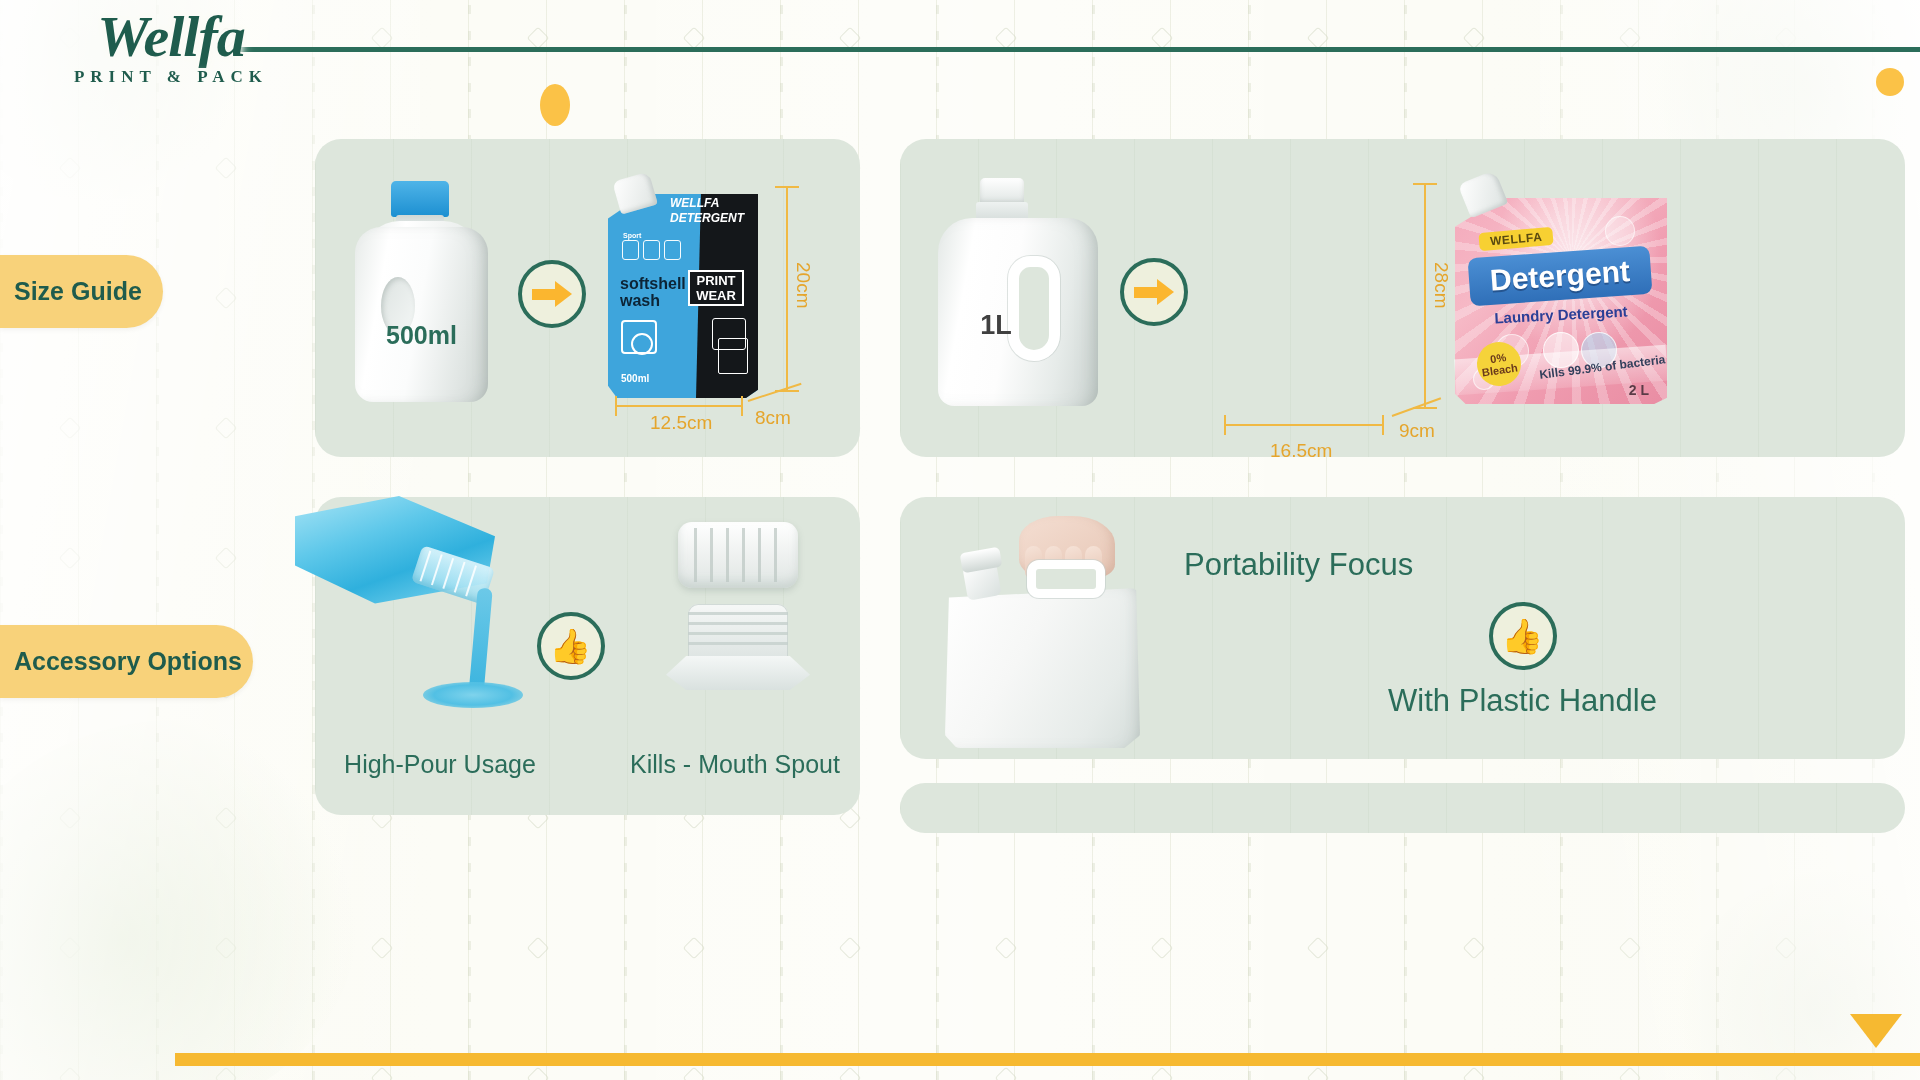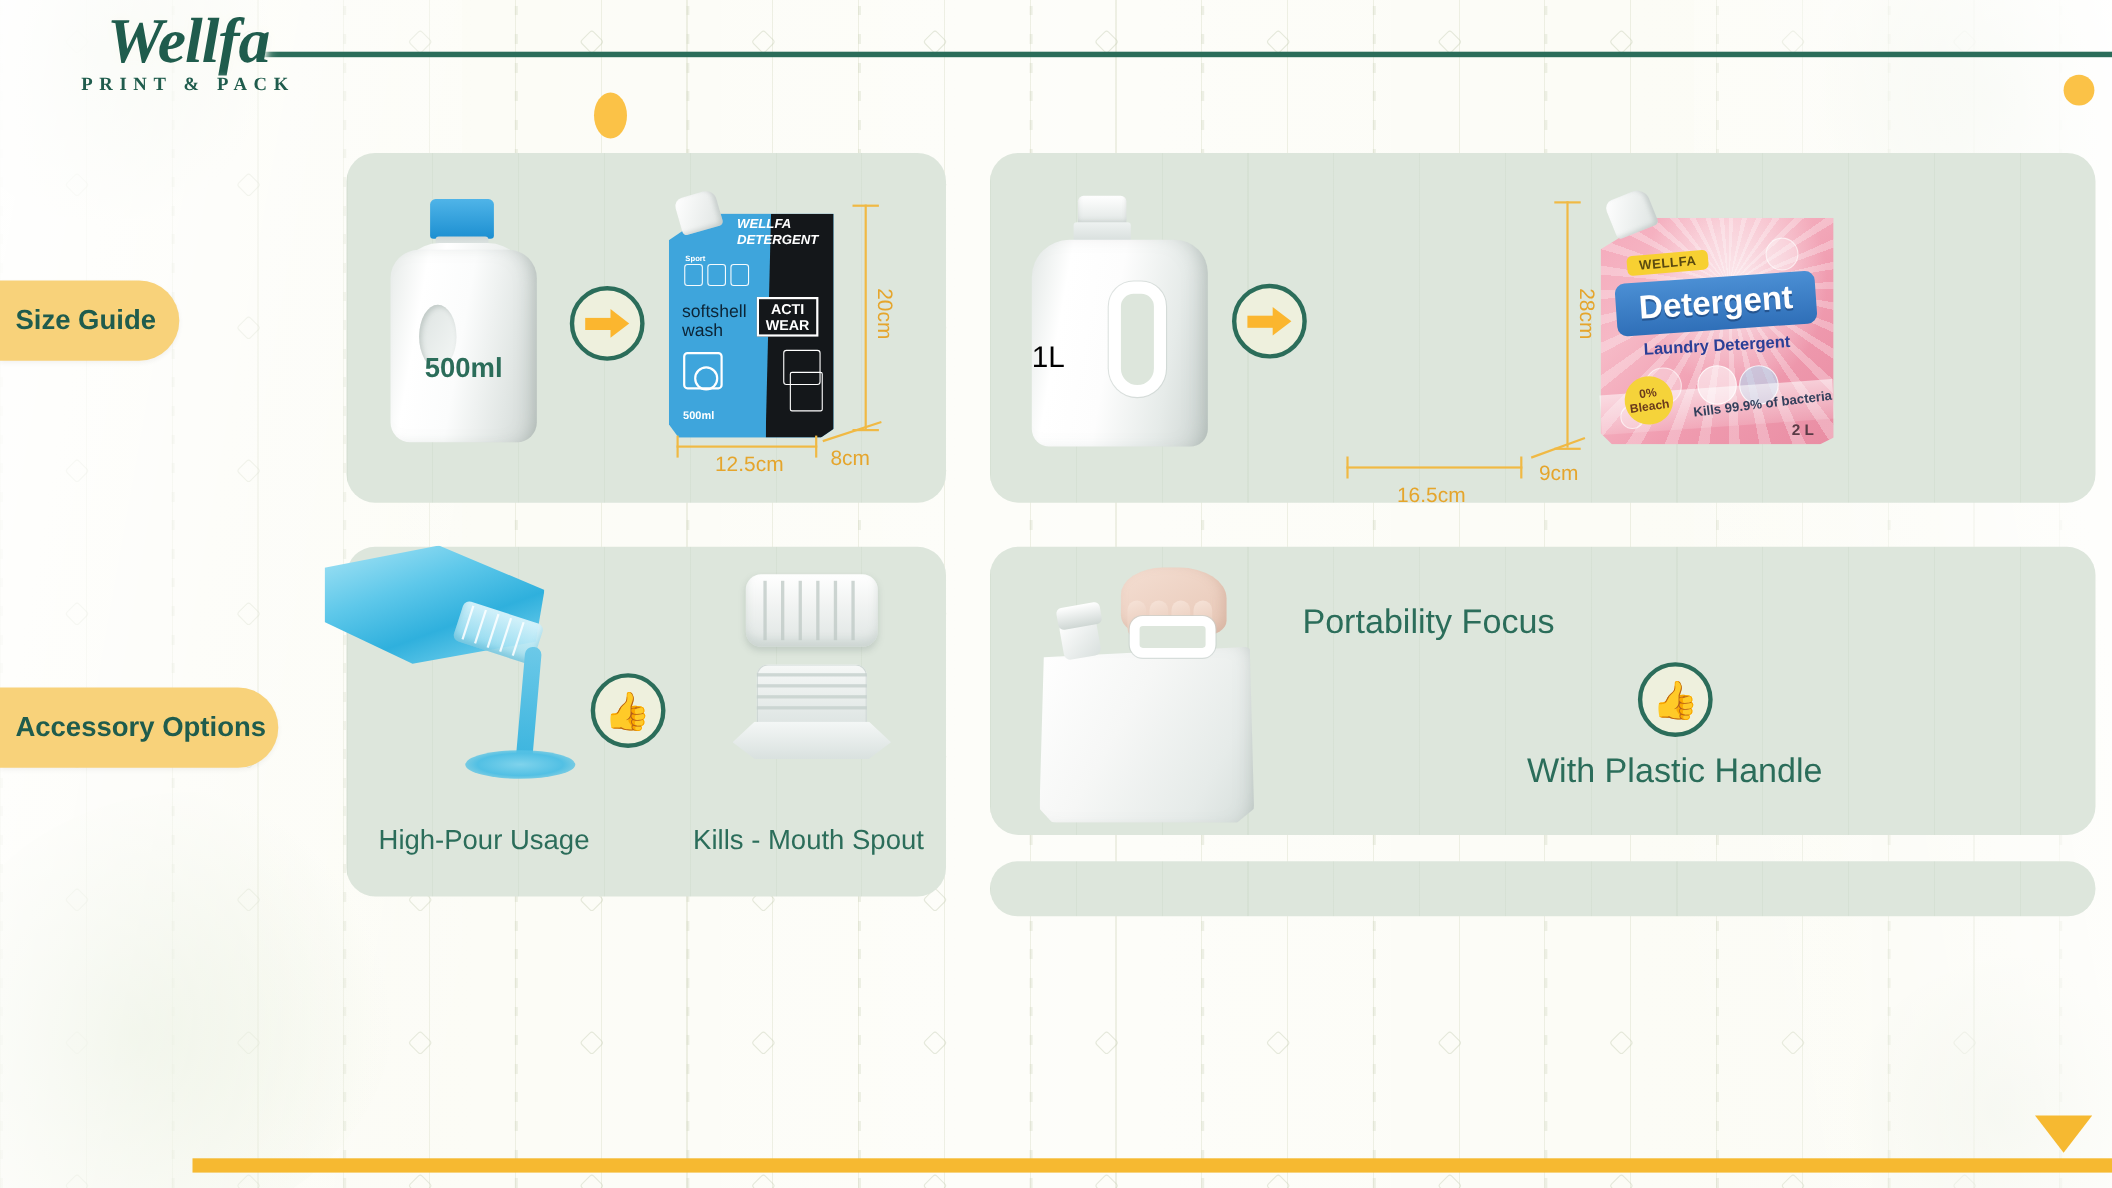--- a/index.html
+++ b/index.html
@@ -212,21 +212,21 @@
   }
   .b1-handle{
     position:absolute; left:70px; top:78px; width:52px; height:105px;
     border:11px solid #ffffff;
     border-radius:26px 26px 30px 30px;
     background:#dde6dc;
     box-shadow:0 0 0 1px rgba(190,200,196,.5);
   }
   .b1-label{
     position:absolute; left:0; top:132px; width:116px;
-    text-align:left; font-size:27px; font-weight:400; color:#000000;
+    text-align:center; font-size:27px; font-weight:700; color:#404040;
   }
 
   
   .pouch-blue{
     position:absolute; left:608px; top:180px; width:150px; height:218px;
   }
   .pb-spout{
     position:absolute; left:8px; top:-4px; width:38px; height:34px;
     background:linear-gradient(120deg,#ffffff,#dfe4e2);
     border-radius:8px 10px 4px 4px; transform:rotate(-16deg);
@@ -241,21 +241,21 @@
   .pb-black{
     position:absolute; right:0; top:0; width:62px; height:100%;
     background:#14171a;
     clip-path:polygon(8% 0%, 100% 0%, 100% 100%, 0% 100%);
   }
   .pb-t1{ position:absolute; left:62px; top:16px; color:#fff; font-style:italic; font-weight:700; font-size:12px; }
   .pb-t2{ position:absolute; left:62px; top:31px; color:#fff; font-style:italic; font-weight:700; font-size:12px; }
   .pb-sport{ position:absolute; left:15px; top:52px; color:#fff; font-weight:700; font-size:7px; }
   .pb-icons{ position:absolute; left:14px; top:60px; display:flex; gap:4px; align-items:center; }
   .pb-ic{ width:17px; height:20px; border:1.3px solid #fff; border-radius:3px; opacity:.95; }
-  .pb-soft{ position:absolute; left:12px; top:95px; color:#0c2436; font-weight:400; font-size:16px; line-height:17px; }
+  .pb-soft{ position:absolute; left:12px; top:95px; color:#0c2436; font-weight:700; font-size:16px; line-height:17px; }
   .pb-acti{
     position:absolute; left:80px; top:90px; width:56px; height:36px;
     border:2px solid #fff; background:#14171a;
     color:#fff; font-weight:700; font-size:13px; line-height:15px;
     display:flex; flex-direction:column; align-items:center; justify-content:center;
   }
   .pb-wash{
     position:absolute; left:13px; top:140px; width:36px; height:34px;
     border:2px solid #fff; border-radius:4px;
   }
@@ -637,21 +637,21 @@
   <div class="pb-icons">
     <div class="pb-ic"></div>
     <div class="pb-ic"></div>
     <div class="pb-ic"></div>
   </div>
   <div class="pb-soft">
     <span>softshell</span><br>
     <span>wash</span>
   </div>
   <div class="pb-acti">
-    <span>ACTI</span>
+    <span>PRINT</span>
     <span>WEAR</span>
   </div>
   <div class="pb-wash"></div>
   <div class="pb-shirt"></div>
   <div class="pb-pants"></div>
   <div class="pb-ml">500ml</div>
 </div>
 
 <div class="dim-line" style="left:786px; top:186px; width:2px; height:204px;"></div>
 <div class="dim-tick" style="left:775px; top:186px; width:24px; height:2px;"></div>

